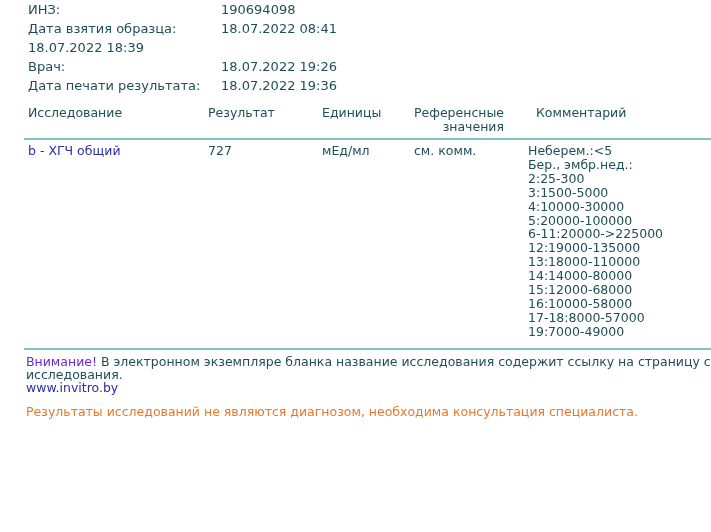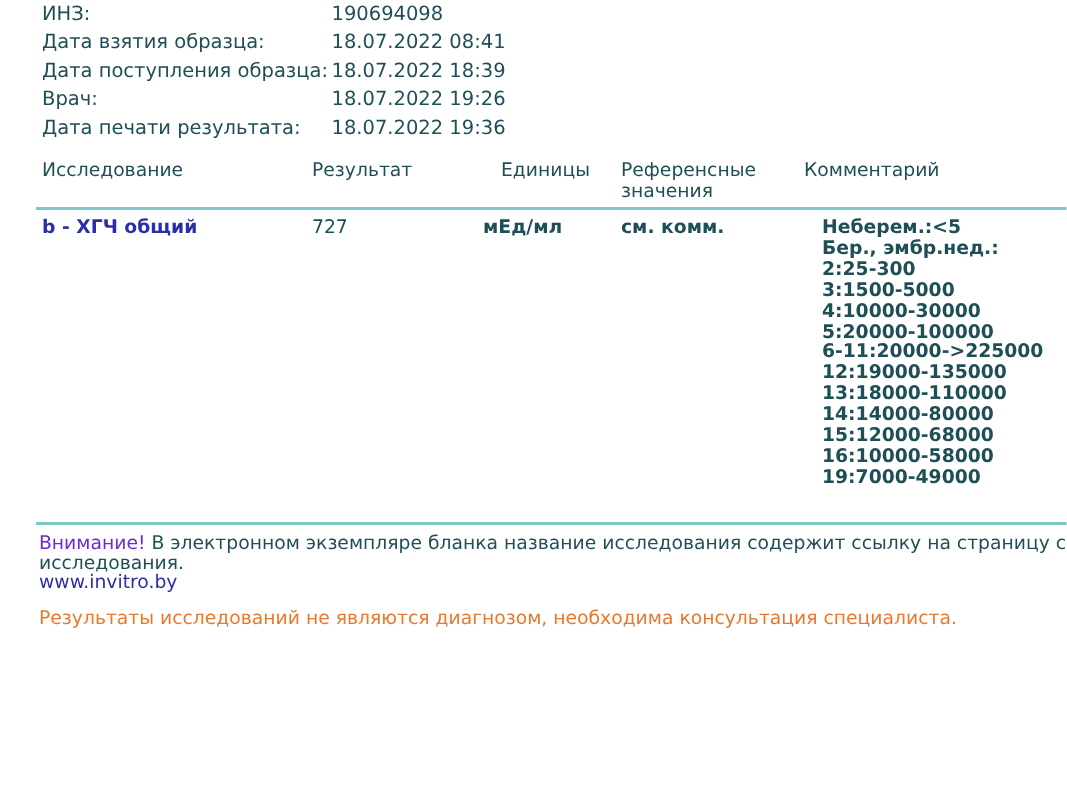--- a/index.html
+++ b/index.html
@@ -10,28 +10,28 @@
       color: #1f4f56;
       position: relative;
     }
     .meta { position: absolute; left: 28px; top: 0px; }
     .meta-row { display: flex; height: 19px; line-height: 19px; font-size: 13px; }
     .meta-label { width: 193px; color: #1f4f56; }
     .meta-value { color: #1f4f56; }
 
     .tbl { position: absolute; left: 24px; top: 104px; width: 700px; }
     .th-row { position: relative; height: 32px; font-size: 12.5px; color: #1f4f56; }
-    .th { position: absolute; top: 2px; line-height: 14px; }
+    .th { position: absolute; top: 2px; line-height: 14px; text-align: right; }
     .rule { position: absolute; left: 0; width: 700px; height: 2px; background: #7fc6c9; }
     .row { position: relative; height: 208px; font-size: 12.5px; }
-    .td { position: absolute; top: 4px; line-height: 14px; font-weight: bold; }
+    .td { position: absolute; top: 4px; line-height: 14px; }
     .test-link { color: #2b2ea8; text-decoration: none; }
     .result { font-weight: normal; color: #1f4f56; }
     .comment { line-height: 13.9px; color: #1f4f56; }
-    .comment div { white-space: nowrap; margin-left: 20px; }
+    .comment div { white-space: nowrap; }
 
     .notes { position: absolute; left: 26px; top: 355px; font-size: 12.5px; width: 700px; }
     .warn-line { white-space: nowrap; line-height: 14px; color: #1f4f56; }
     .warn-word { color: #6d28d9; }
     .cont { line-height: 12px; color: #1f4f56; }
     .site { color: #2b2ea8; line-height: 13px; text-decoration: none; display: block; }
     .disclaimer { margin-top: 11px; color: #e8782e; line-height: 14px; }
   </style>
 </head>
 <body>
@@ -39,38 +39,37 @@
 <div class="meta">
   <div class="meta-row">
     <span class="meta-label">ИНЗ:</span>
     <span class="meta-value">190694098</span>
   </div>
   <div class="meta-row">
     <span class="meta-label">Дата взятия образца:</span>
     <span class="meta-value">18.07.2022 08:41</span>
   </div>
   <div class="meta-row">
-    <span class="meta-label">Дата поступления образца:</span>
     <span class="meta-value">18.07.2022 18:39</span>
   </div>
   <div class="meta-row">
     <span class="meta-label">Врач:</span>
     <span class="meta-value">18.07.2022 19:26</span>
   </div>
   <div class="meta-row">
     <span class="meta-label">Дата печати результата:</span>
     <span class="meta-value">18.07.2022 19:36</span>
   </div>
 </div>
 
 <div class="tbl">
   <div class="th-row">
     <span class="th" style="left:4px">Исследование</span>
     <span class="th" style="left:184px">Результат</span>
-    <span class="th" style="left:310px">Единицы</span>
+    <span class="th" style="left:298px">Единицы</span>
     <span class="th" style="left:390px">
       <span style="display:block">Референсные</span>
       <span style="display:block">значения</span>
     </span>
     <span class="th" style="left:512px">Комментарий</span>
   </div>
   <div class="rule" style="top:34px"></div>
 
   <div class="row" style="top:4px">
     <a class="td test-link" style="left:4px" href="#">b - ХГЧ общий</a>
@@ -83,20 +82,21 @@
       <div>2:25-300</div>
       <div>3:1500-5000</div>
       <div>4:10000-30000</div>
       <div>5:20000-100000</div>
       <div>6-11:20000-&gt;225000</div>
       <div>12:19000-135000</div>
       <div>13:18000-110000</div>
       <div>14:14000-80000</div>
       <div>15:12000-68000</div>
       <div>16:10000-58000</div>
+      <div>17-18:8000-57000</div>
       <div>19:7000-49000</div>
     </div>
   </div>
   <div class="rule" style="top:244px"></div>
 </div>
 
 <div class="notes">
   <div class="warn-line">
     <span class="warn-word">Внимание!</span><span> В электронном экземпляре бланка название исследования содержит ссылку на страницу сайта с о</span>
   </div>

